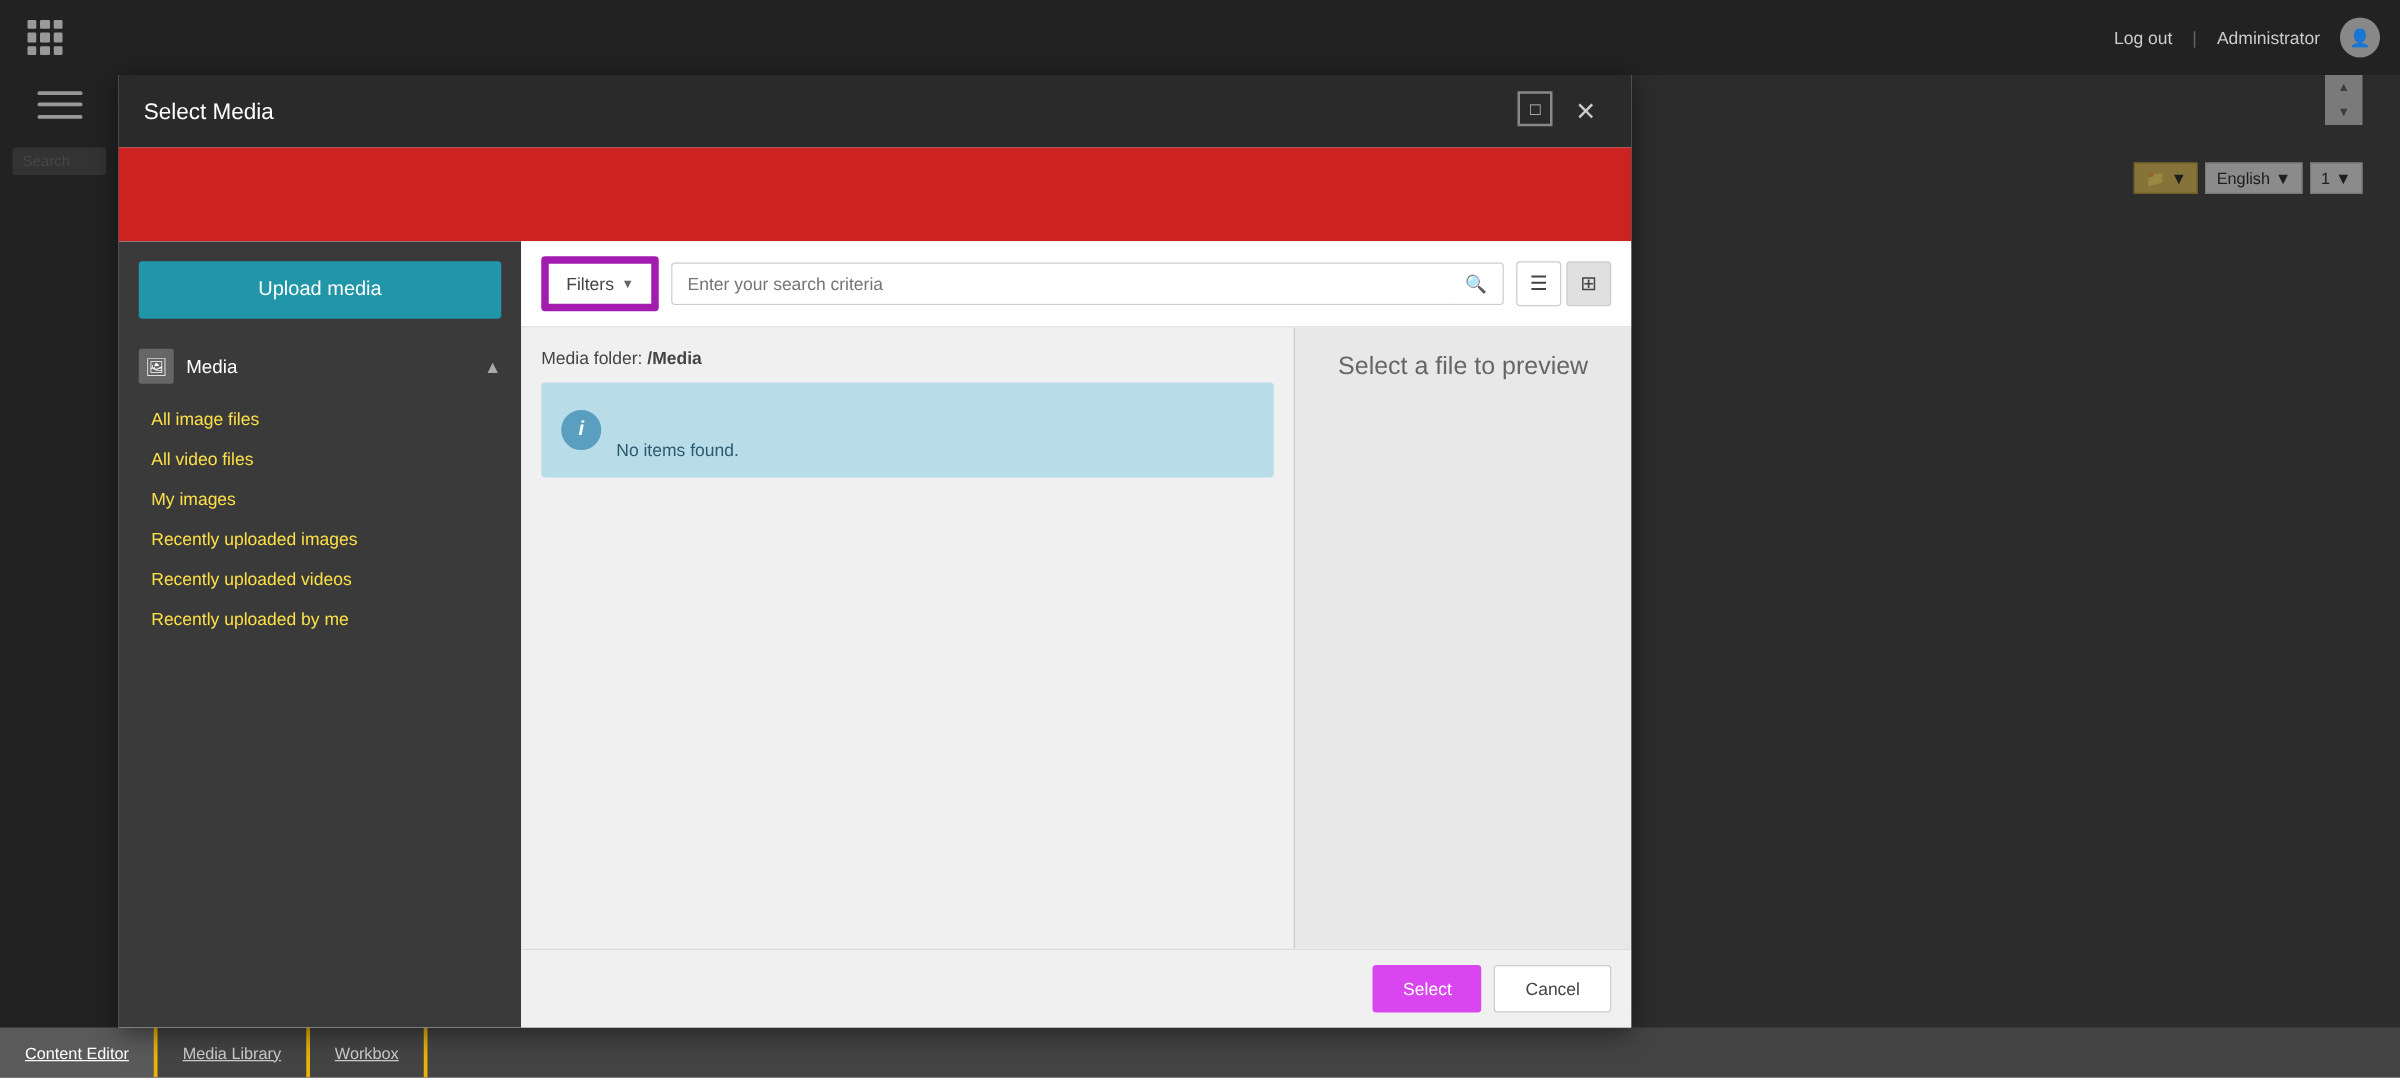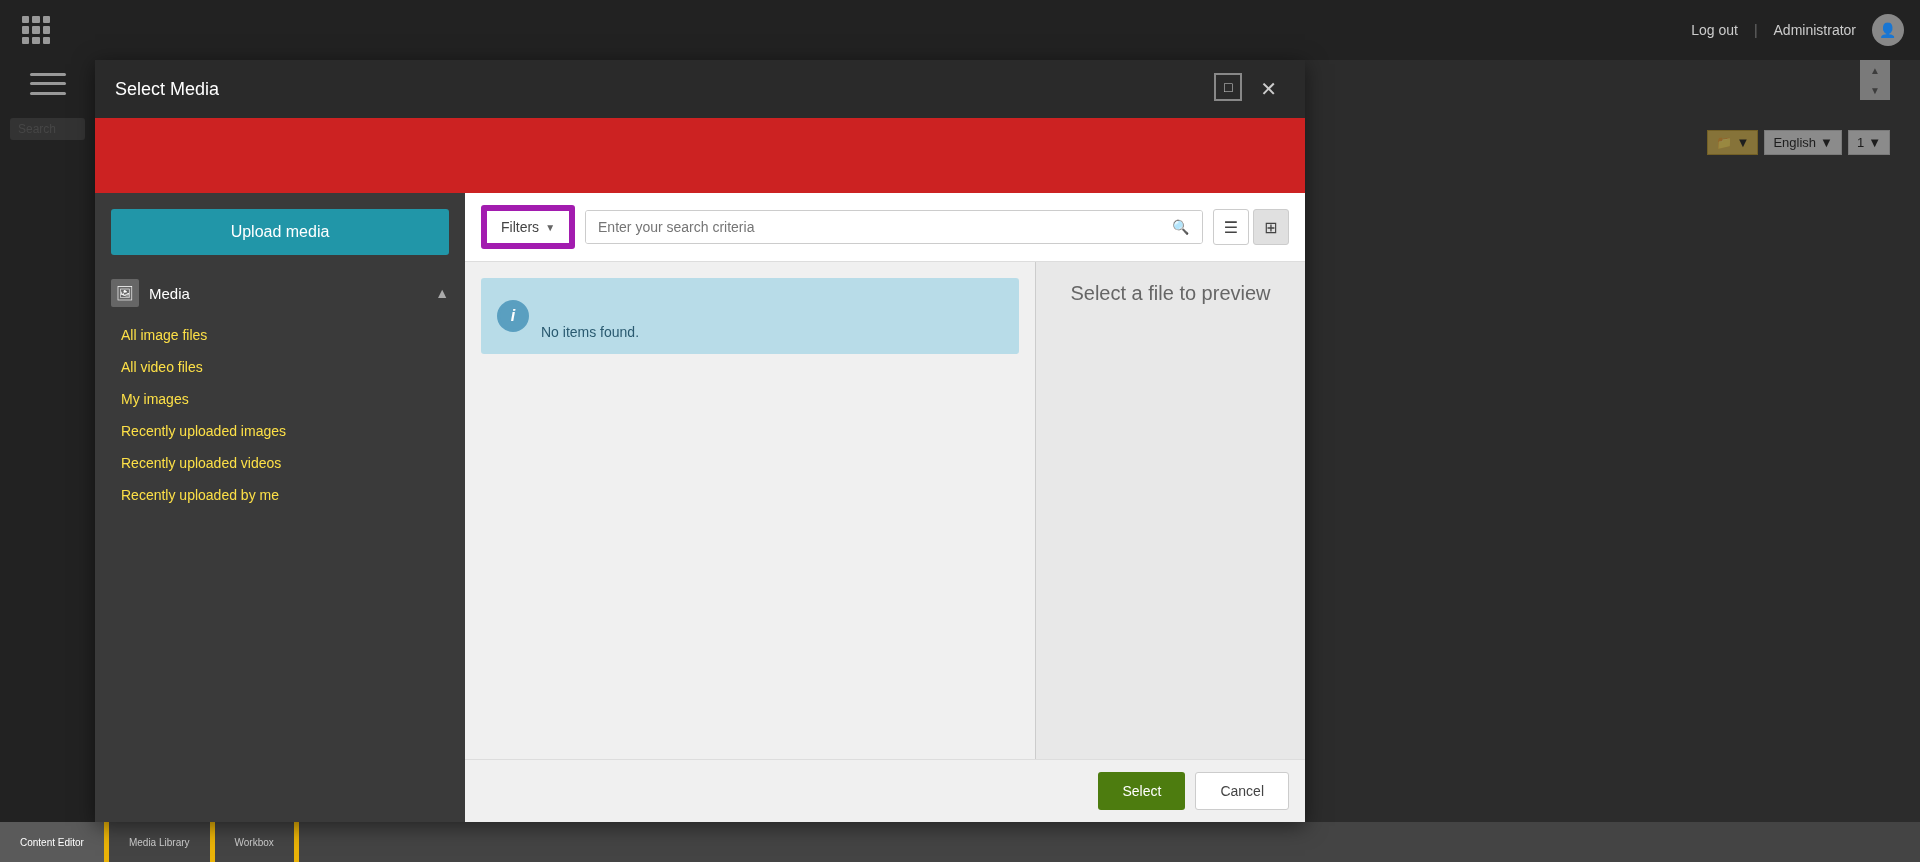--- a/index.html
+++ b/index.html
@@ -103,24 +103,25 @@
       background: #444;
       display: flex;
       align-items: center;
       z-index: 10;
     }
     .bottom-tab {
       height: 100%;
       padding: 0 20px;
       display: flex;
       align-items: center;
-      font-size: 10px;
+      font-size: 13px;
       color: #ccc;
       cursor: pointer;
-      border-right: 5px solid #eab308;
+      border-right: 3px solid #eab308;
+      text-decoration: underline;
     }
     .bottom-tab.active {
       background: #5a5a5a;
       color: #fff;
     }
 
     
     .modal-overlay {
       position: absolute;
       top: 60px; left: 0; right: 0; bottom: 40px;
@@ -193,21 +194,21 @@
 
     
     .modal-body {
       display: flex;
       flex: 1;
       overflow: hidden;
     }
 
     
     .left-panel {
-      width: 370px;
+      width: 322px;
       background: #3a3a3a;
       display: flex;
       flex-direction: column;
       flex-shrink: 0;
     }
     .upload-btn {
       margin: 16px;
       background: #2196a8;
       color: #fff;
       border: none;
@@ -403,21 +404,21 @@
     .modal-footer {
       background: #f0f0f0;
       border-top: 1px solid #ddd;
       padding: 12px 16px;
       display: flex;
       justify-content: flex-end;
       gap: 10px;
       flex-shrink: 0;
     }
     .btn-select {
-      background: #4d7c0f;
+      background: #d946ef;
       color: #fff;
       border: none;
       padding: 10px 24px;
       font-size: 14px;
       cursor: pointer;
       border-radius: 3px;
     }
     .btn-cancel {
       background: #fff;
       color: #444;
@@ -647,20 +648,24 @@
               <span>☰</span>
             </button>
             <button class="view-toggle-btn active">
               <span>⊞</span>
             </button>
           </div>
         </div>
 
         <div class="content-area">
           <div class="file-browser">
+            <div class="folder-path">
+              <span>Media folder:</span>
+              <strong>/Media</strong>
+            </div>
             <div class="no-items-notice">
               <div class="info-icon">i</div>
               <span class="no-items-text">No items found.</span>
             </div>
           </div>
 
           <div class="preview-panel">
             <span class="preview-text">Select a file to preview</span>
           </div>
         </div>

